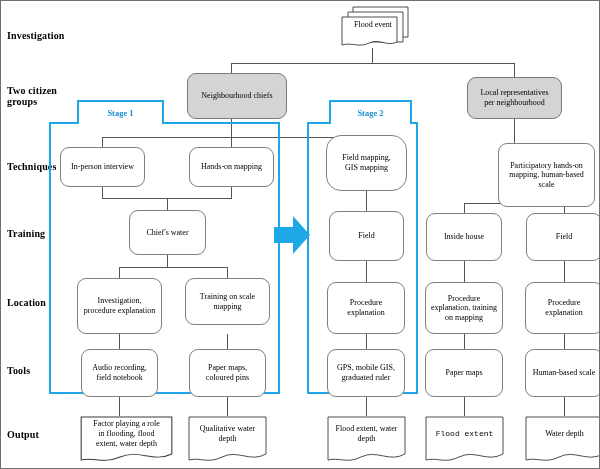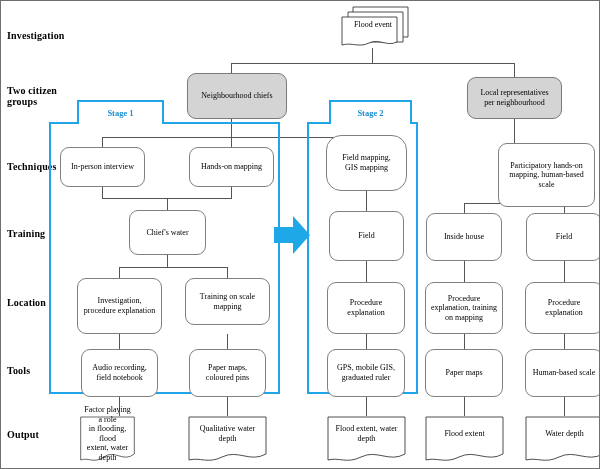--- a/index.html
+++ b/index.html
@@ -256,21 +256,21 @@
     <span>GPS, mobile GIS,
 graduated ruler</span>
   </div>
   <div class="node" style="left:424px;top:348px;width:78px;height:48px;">
     <span>Paper maps</span>
   </div>
   <div class="node" style="left:524px;top:348px;width:78px;height:48px;">
     <span>Human-based scale</span>
   </div>
 
-  <div class="doc" style="left:79px;top:415px;width:55px;height:48px;">
+  <div class="doc" style="left:79px;top:415px;width:93px;height:48px;">
     <svg viewBox="0 0 79 48" preserveAspectRatio="none">
       <path d="M1,1 H78 V38 C62,47 50,33 34,41 C20,48 12,41 1,44 Z" fill="#ffffff" stroke="#3a3a3a" stroke-width="0.9"></path>
     </svg>
     <div class="doc-text" style="white-space:pre-line;">Factor playing a role
 in flooding,  flood
 extent, water depth</div>
   </div>
 
   <div class="doc" style="left:187px;top:415px;width:79px;height:48px;">
     <svg viewBox="0 0 79 48" preserveAspectRatio="none">
@@ -285,21 +285,21 @@
       <path d="M1,1 H78 V38 C62,47 50,33 34,41 C20,48 12,41 1,44 Z" fill="#ffffff" stroke="#3a3a3a" stroke-width="0.9"></path>
     </svg>
     <div class="doc-text" style="white-space:pre-line;">Flood extent, water
 depth</div>
   </div>
 
   <div class="doc" style="left:424px;top:415px;width:79px;height:48px;">
     <svg viewBox="0 0 79 48" preserveAspectRatio="none">
       <path d="M1,1 H78 V38 C62,47 50,33 34,41 C20,48 12,41 1,44 Z" fill="#ffffff" stroke="#3a3a3a" stroke-width="0.9"></path>
     </svg>
-    <div class="doc-text" style="white-space:pre-line;">Flood extent</div>
+    <div class="doc-text" style="white-space:pre-line;font-family:Liberation Mono, monospace;">Flood extent</div>
   </div>
 
   <div class="doc" style="left:524px;top:415px;width:79px;height:48px;">
     <svg viewBox="0 0 79 48" preserveAspectRatio="none">
       <path d="M1,1 H78 V38 C62,47 50,33 34,41 C20,48 12,41 1,44 Z" fill="#ffffff" stroke="#3a3a3a" stroke-width="0.9"></path>
     </svg>
     <div class="doc-text" style="white-space:pre-line;">Water depth</div>
   </div>
 
   <div class="big-arrow" style="left:272px;top:212px;width:38px;height:44px;">

